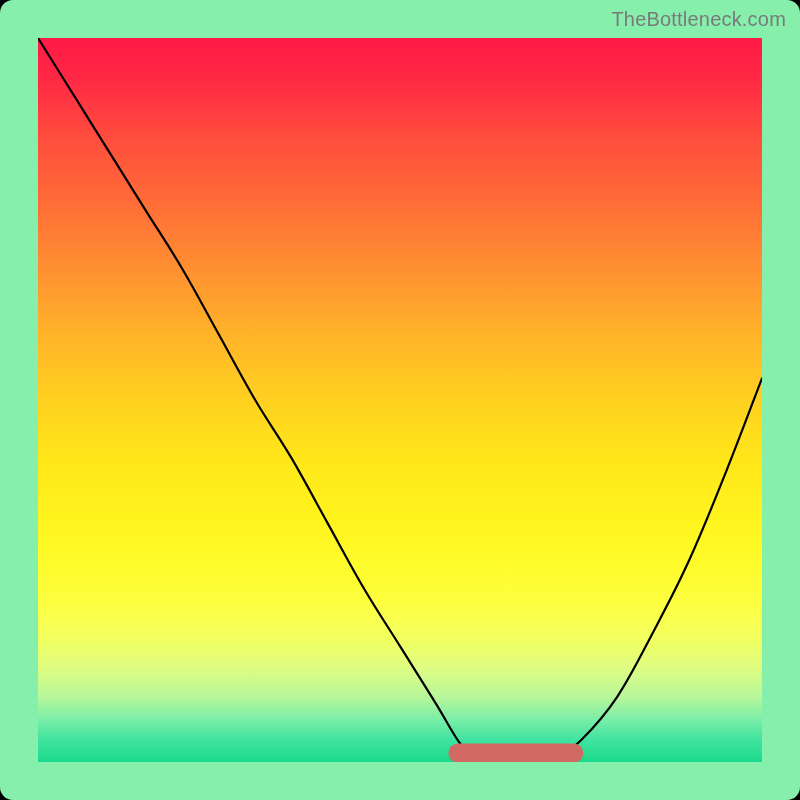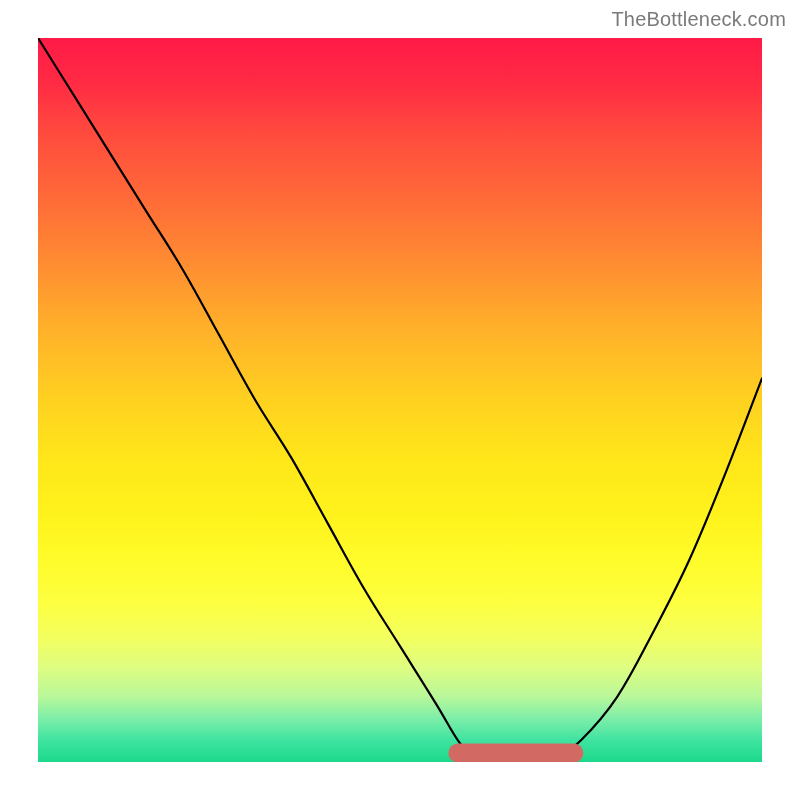--- a/index.html
+++ b/index.html
@@ -10,21 +10,22 @@
     background: #000;
     overflow: hidden;
     font-family: Arial, Helvetica, sans-serif;
   }
   .frame {
     position: absolute;
     left: 0;
     top: 0;
     width: 800px;
     height: 800px;
-    background: #ffffff;
+    background: #86efac;
+    border-radius: 13px;
   }
   .plot-area {
     position: absolute;
     left: 38px;
     top: 38px;
     width: 724px;
     height: 724px;
     overflow: hidden;
   }
   .gradient {

